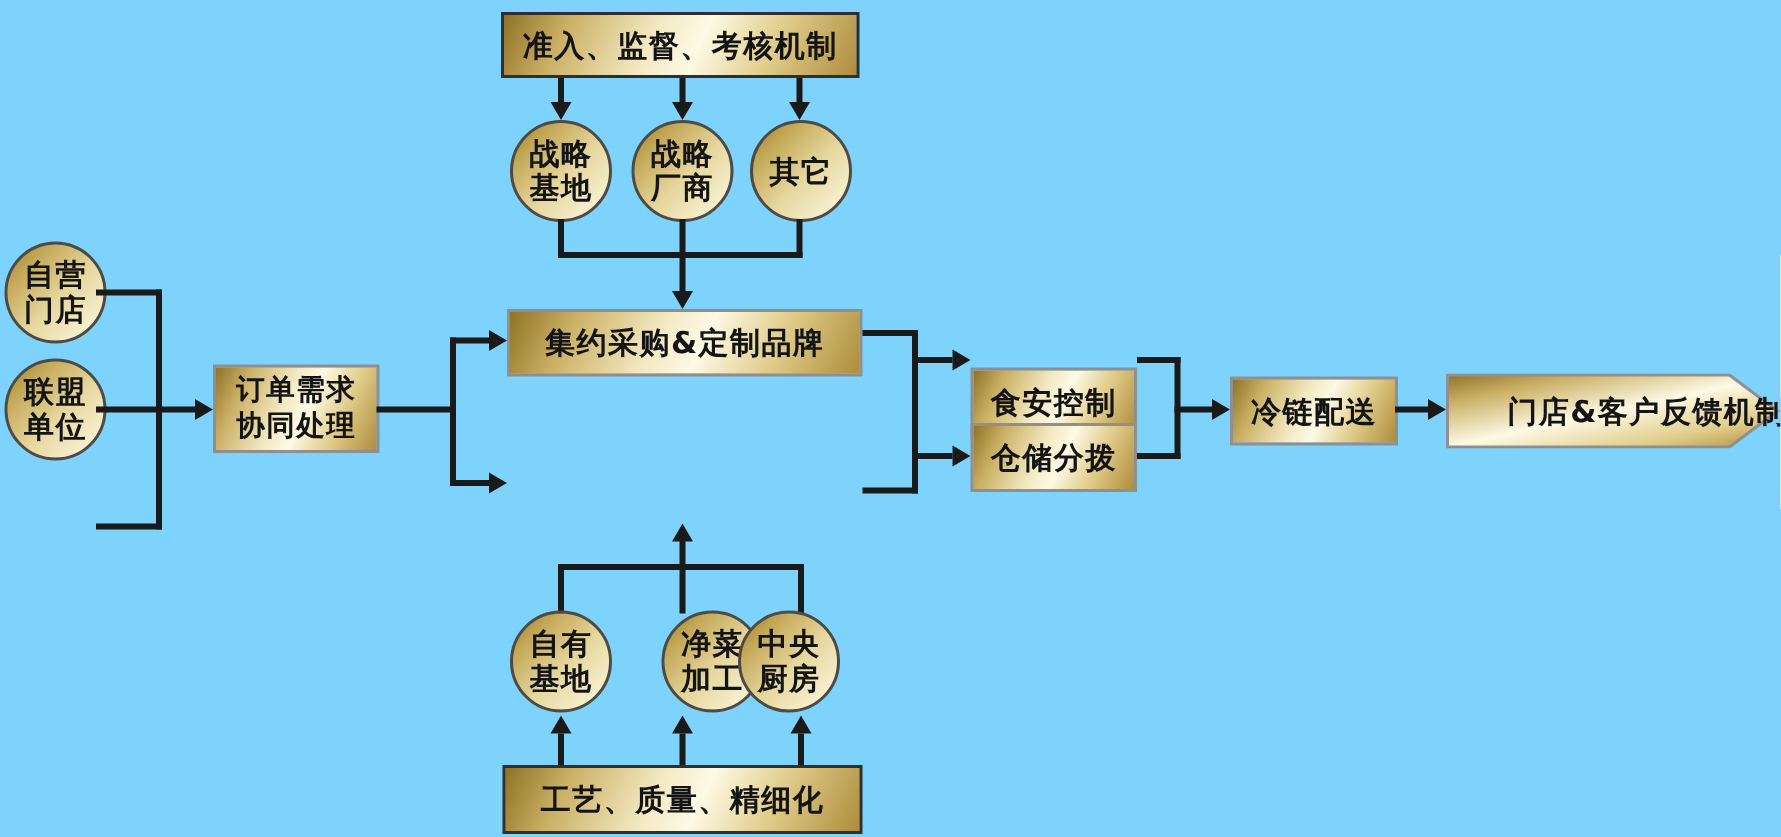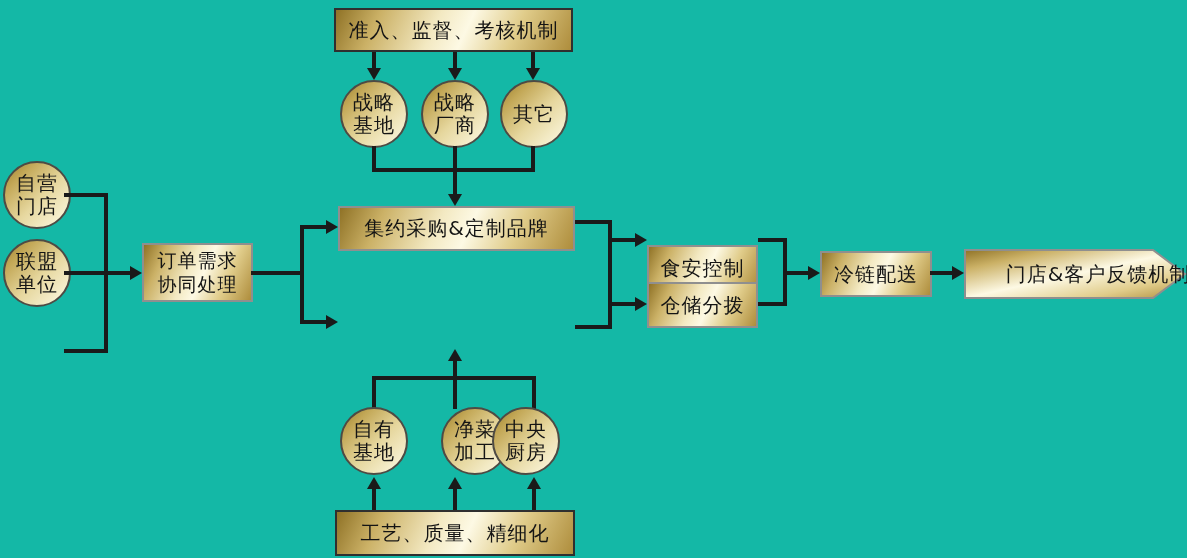--- a/index.html
+++ b/index.html
@@ -1,19 +1,19 @@
 <!DOCTYPE html>
 <html><head>
 <meta charset="utf-8">
 <style>
   html,body{margin:0;padding:0;background:#ffffff;}
   .canvas{
-    position:relative;width:1187px;height:558px;background:#14b8a6;overflow:hidden;
+    position:relative;width:1187px;height:558px;background:#7dd3fc;overflow:hidden;
     font-family:"DejaVu Sans","Liberation Sans",sans-serif;
-    font-weight:400;color:#141414;
+    font-weight:700;color:#141414;
   }
   
   .gbox{
     position:absolute;box-sizing:border-box;
     display:flex;align-items:center;justify-content:center;text-align:center;
     background:linear-gradient(115deg,#8f7226 0%,#cbb166 18%,#f3e9c2 42%,#fdf9e4 55%,#e0cc8a 75%,#ae8d3c 100%);
     border:2px solid #8f8f8f;
     font-size:20px;letter-spacing:1px;line-height:1.25;white-space:pre-line;
   }
   .mech{border:2px solid #2f2f2f;}

